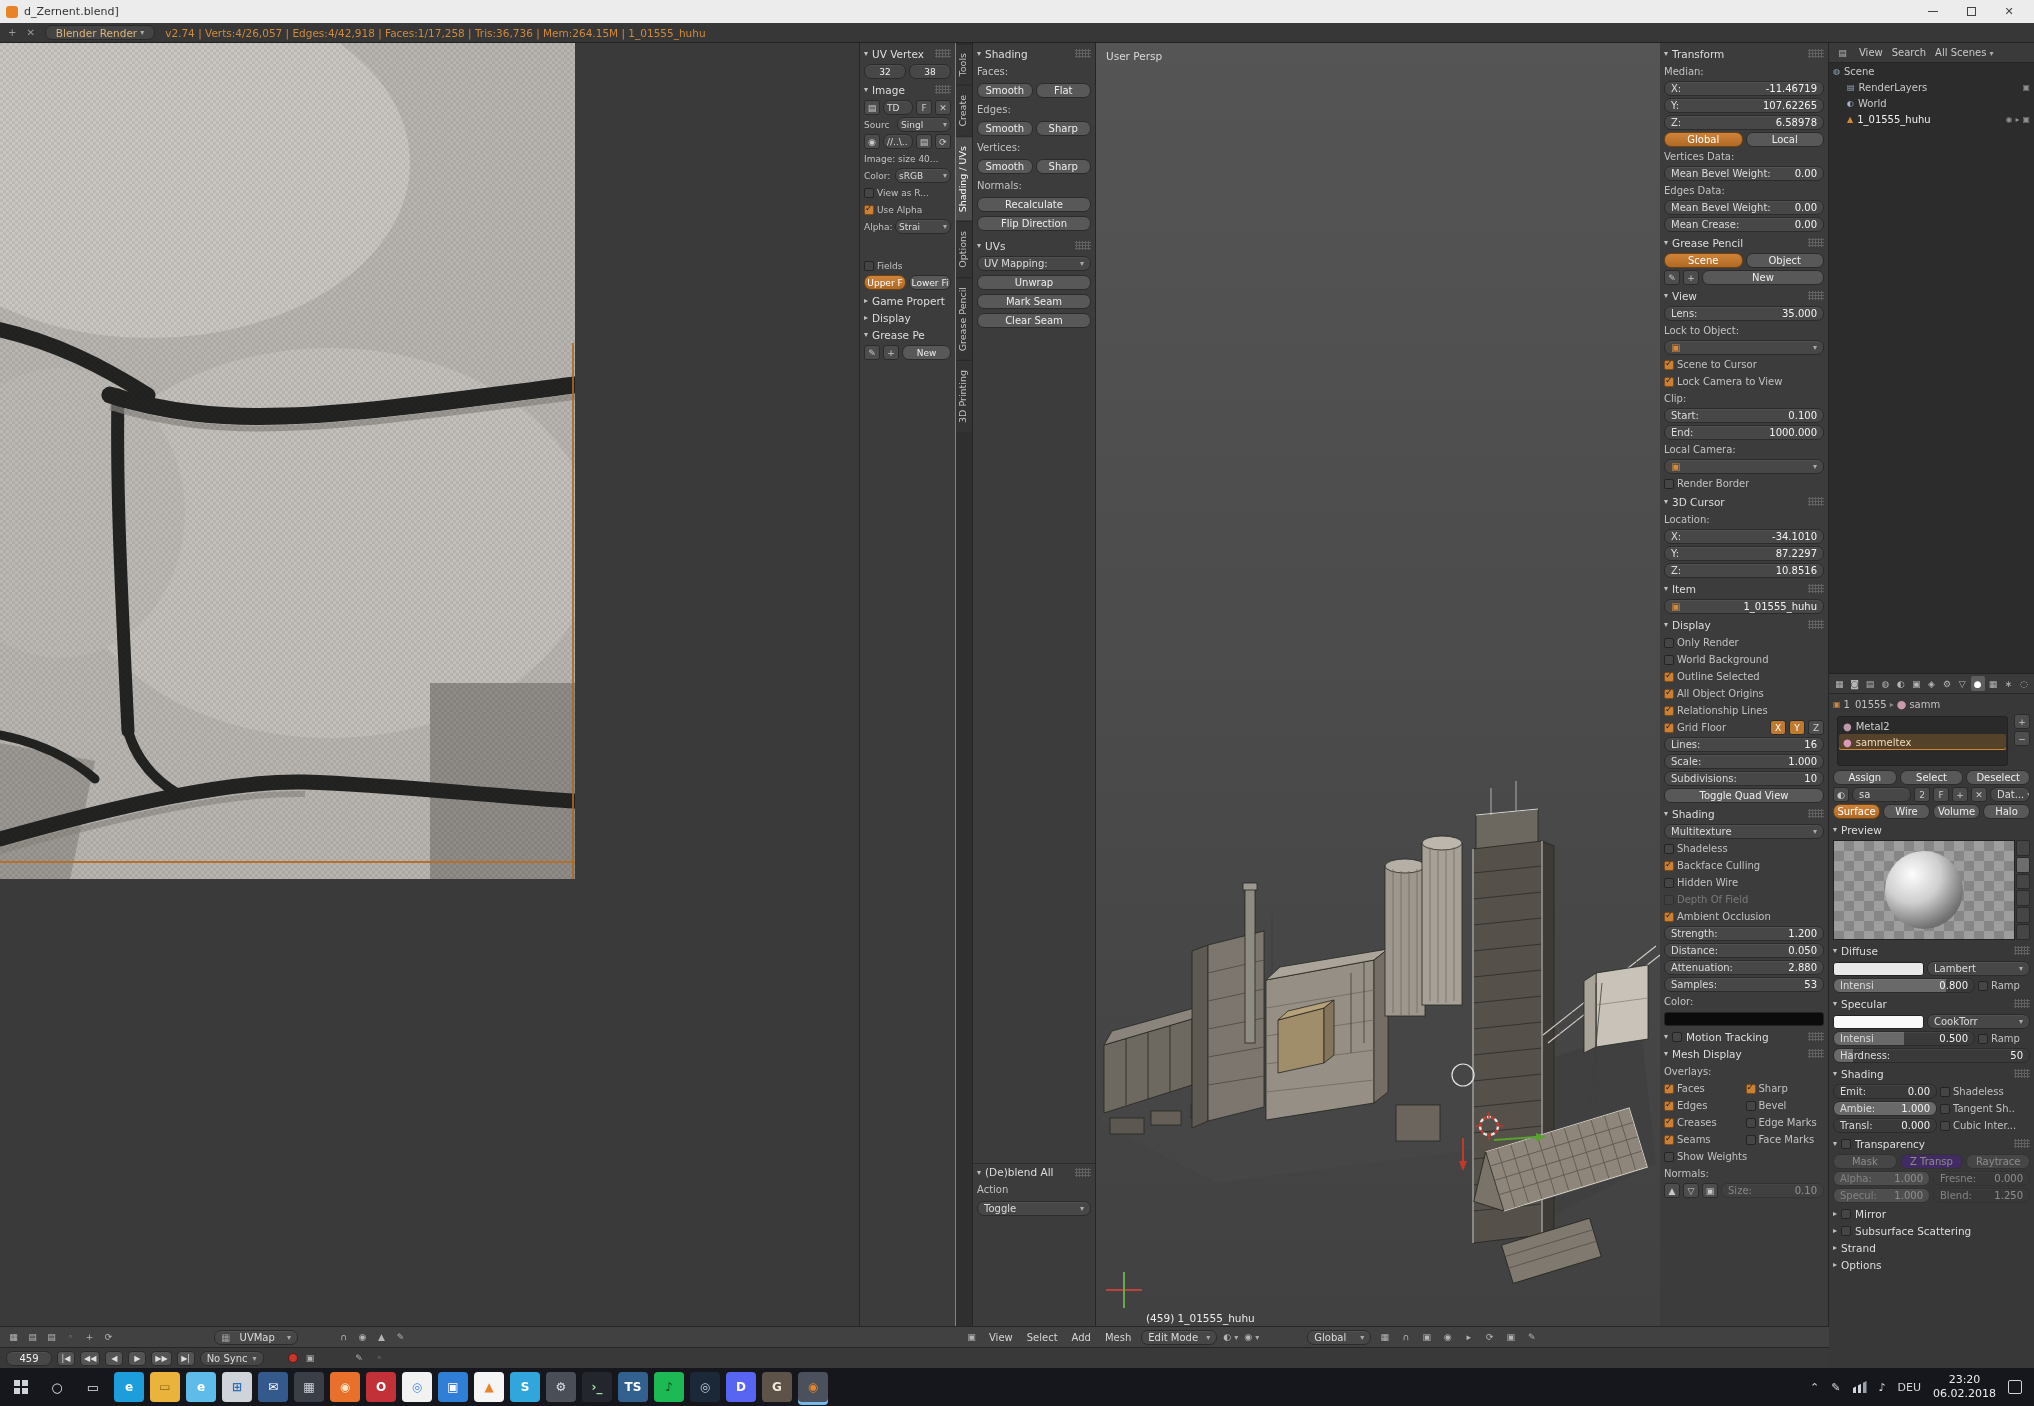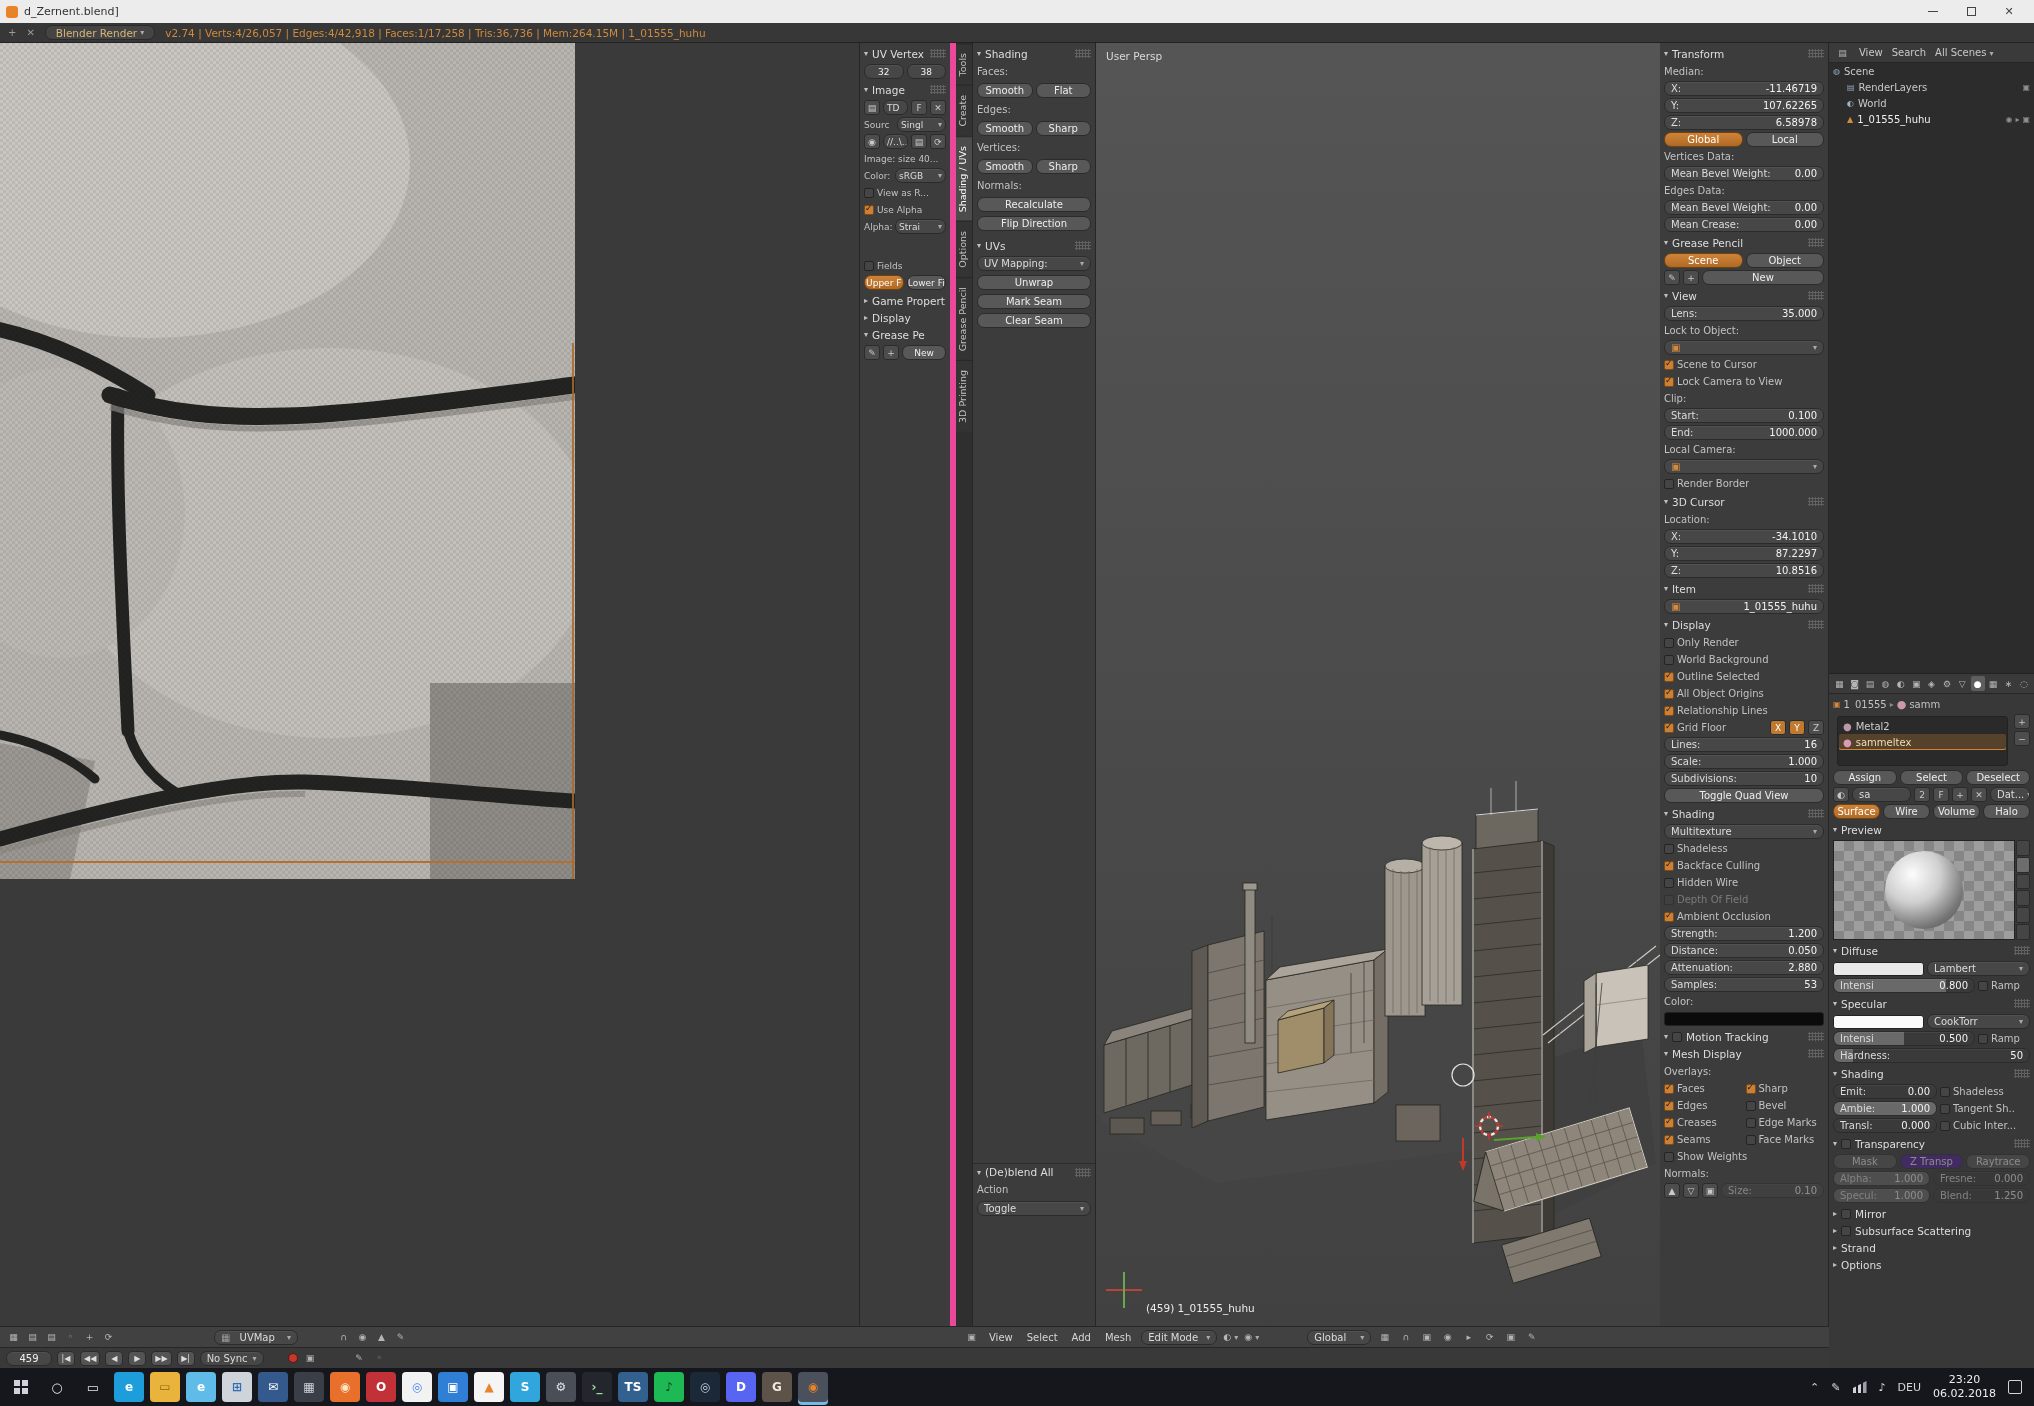--- a/index.html
+++ b/index.html
@@ -37,30 +37,30 @@
 .mini{width:16px;min-width:16px;height:15px;display:flex;align-items:center;justify-content:center;background:#4d4d4d;border:1px solid #2b2b2b;border-radius:3px;color:#c9c9c9;font-size:9px}
 .sw{flex:1;height:14px;border-radius:3px;border:1px solid #222}
 .p100{background:linear-gradient(to right,#696969 100%,#3a3a3a 0)}
 .p80{background:linear-gradient(to right,#696969 80%,#3a3a3a 80%)}
 .p50{background:linear-gradient(to right,#696969 50%,#3a3a3a 50%)}
 .p10{background:linear-gradient(to right,#696969 10%,#3a3a3a 10%)}
 .p0{background:#3a3a3a}
 .dim{opacity:.45}
 
 #uv-area{left:0;top:43px;width:860px;height:1283px;background:#3a3a3a;border-right:1px solid #262626}
-#uv-npanel{left:860px;top:43px;width:96px;height:1283px;background:#3c3c3c;border-right:6px solid #ec4899;padding-top:2px}
+#uv-npanel{left:860px;top:43px;width:96px;height:1283px;background:#3c3c3c;border-right:1px solid #ec4899;padding-top:2px}
 #uv-npanel .nf,#uv-npanel .lbl,#uv-npanel .btn{font-size:9px}
 #uv-npanel .nf{padding:0 3px}
 #tabs{left:956px;top:43px;width:17px;height:1283px;background:#2f2f2f;display:flex;flex-direction:column;border-right:1px solid #262626}
 .vtab{writing-mode:vertical-rl;transform:rotate(180deg);font-size:9.5px;color:#c4c4c4;padding:9px 1px;background:#343434;border-bottom:1px solid #282828;white-space:nowrap;text-align:center}
 .vtab.active{background:#4c4c4c;color:#fff}
 #toolshelf{left:973px;top:43px;width:123px;height:1283px;background:#3c3c3c;border-right:1px solid #262626;display:flex;flex-direction:column;padding-top:2px}
 #viewport{left:1096px;top:43px;width:564px;height:1283px;background:linear-gradient(#555,#414141);overflow:hidden}
 .vlabel{position:absolute;left:10px;top:7px;color:#d9d9d9;font-size:10.5px}
-.olabel{position:absolute;left:50px;bottom:12px;color:#ececec;font-size:10.5px}
+.olabel{position:absolute;left:50px;bottom:2px;color:#ececec;font-size:10.5px}
 #npanel3d{left:1660px;top:43px;width:169px;height:1283px;background:#3c3c3c;border-right:1px solid #262626;padding-top:2px;overflow:hidden}
 #rightcol{left:1829px;top:43px;width:205px;height:1325px;background:#333;overflow:hidden}
 #outliner{width:205px;height:631px;background:#2c2c2c;border-bottom:1px solid #222}
 .ohdr{height:20px;background:#3a3a3a;display:flex;align-items:center;gap:9px;padding:0 6px;font-size:10px;color:#c9c9c9;border-bottom:1px solid #262626}
 .orow{display:flex;align-items:center;gap:4px;height:16px;padding:0 4px;font-size:10px;color:#c9c9c9}
 .orow .oi{font-size:8px;color:#9fb3c8}
 .orow .right{margin-left:auto;display:flex;gap:3px;color:#8f8f8f;font-size:8px}
 #props{width:205px;height:694px;background:#383838;overflow:hidden}
 .phdr{height:20px;background:#3a3a3a;display:flex;align-items:center;gap:1px;padding:0 3px;border-bottom:1px solid #262626}
 .pico{width:15px;height:15px;display:flex;align-items:center;justify-content:center;color:#b5b5b5;font-size:9px;border-radius:2px}

